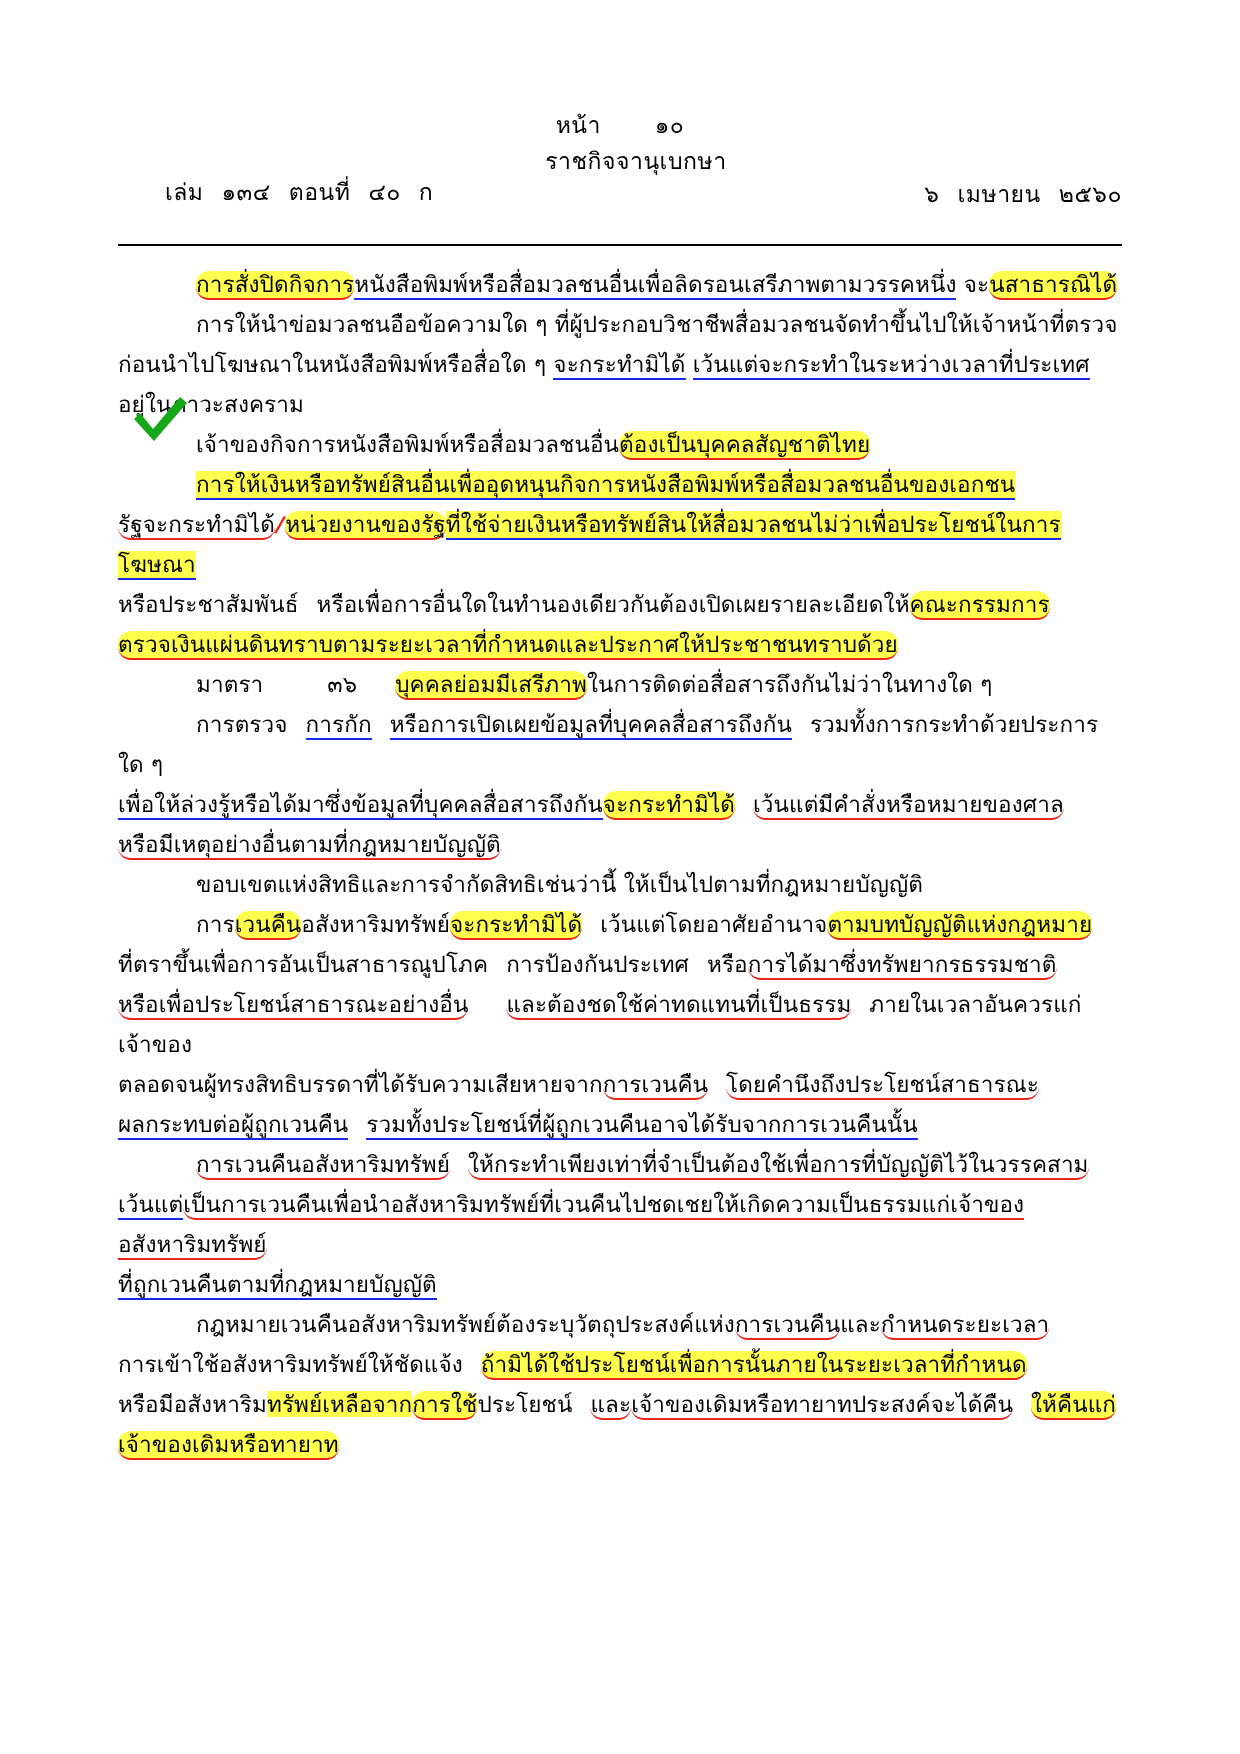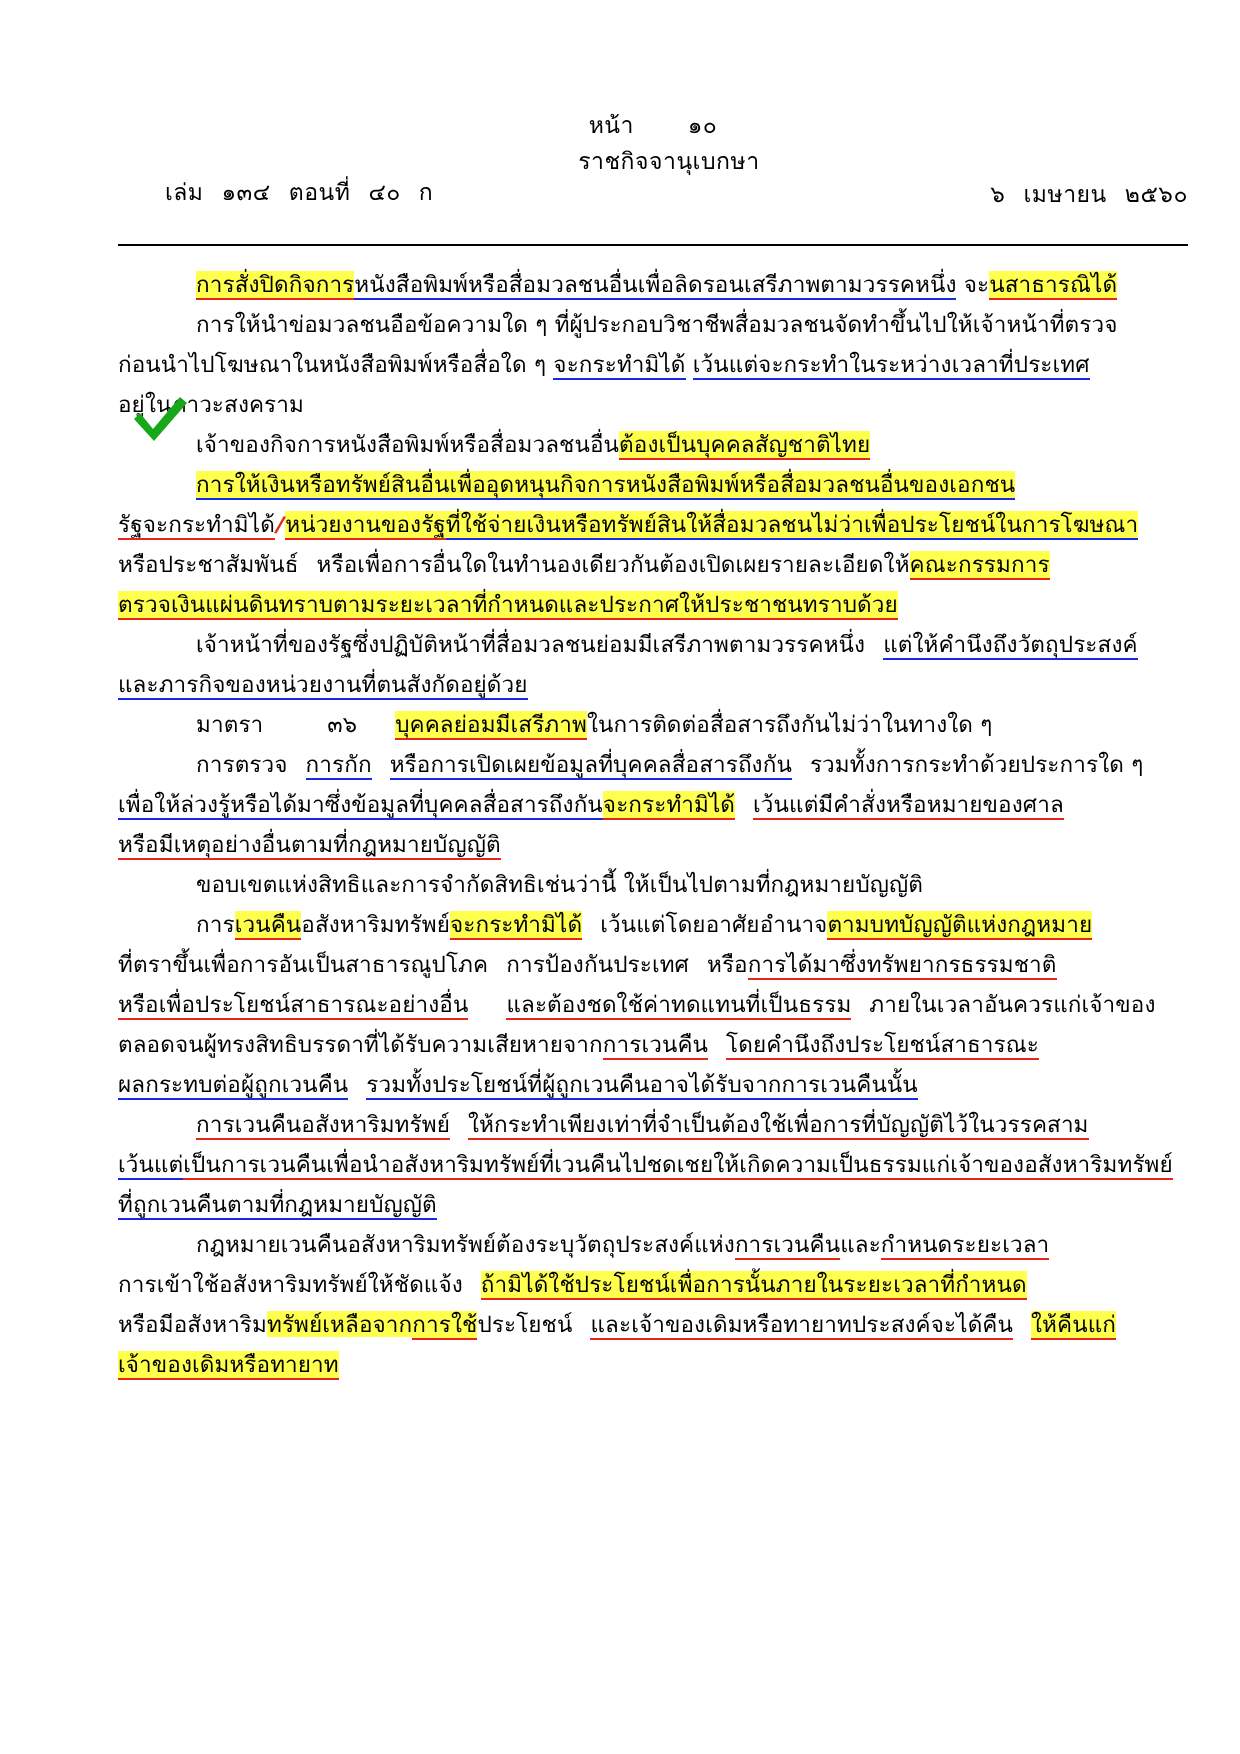--- a/index.html
+++ b/index.html
@@ -12,21 +12,21 @@
     height: 1754px;
     font-family: "DejaVu Sans", sans-serif;
     color: #000000;
     position: relative;
   }
   .page {
     position: relative;
     width: 1240px;
     height: 1514px;
     box-sizing: border-box;
-    padding: 110px 52px 0 118px;
+    padding: 110px 118px 0 118px;
   }
   
   .hdr-center {
     text-align: center;
     font-size: 23px;
     line-height: 1.35;
     letter-spacing: 0.5px;
   }
   .hdr-row {
     display: flex;
@@ -63,20 +63,21 @@
 
   
   .hl {
     background: #ffff4d;
     box-decoration-break: clone;
     -webkit-box-decoration-break: clone;
   }
   .ur {
     border-bottom: 2.2px solid #e8241c;
     padding-bottom: 1px;
+    border-radius: 13px;
   }
   .ub {
     border-bottom: 2.2px solid #1728e8;
     padding-bottom: 1px;
   }
   
   .slash {
     color: #e8241c;
     font-weight: bold;
     display: inline-block;
@@ -122,21 +123,20 @@
   <div class="body-text">
 
     <p class="para"><span class="indent"></span><span class="hl ur">การสั่งปิดกิจการ</span><span class="ub">หนังสือพิมพ์หรือสื่อมวลชนอื่นเพื่อลิดรอนเสรีภาพตามวรรคหนึ่ง</span> <span>จะ</span><span class="hl ur">นสาธารณิได้</span></p>
 
     <p class="para"><span class="indent"></span><span>การให้นำข่อมวลชนอือข้อความใด ๆ</span> <span>ที่ผู้ประกอบวิชาชีพสื่อมวลชนจัดทำขึ้นไปให้เจ้าหน้าที่ตรวจ</span><br><span>ก่อนนำไปโฆษณาในหนังสือพิมพ์หรือสื่อใด ๆ</span> <span class="ub">จะกระทำมิได้</span> <span class="ub">เว้นแต่จะกระทำในระหว่างเวลาที่ประเทศ</span><br><span>อยู่ในภาวะสงคราม</span></p>
 
     <p class="para"><span class="indent"></span><span>เจ้าของกิจการหนังสือพิมพ์หรือสื่อมวลชนอื่น</span><span class="hl ur">ต้องเป็นบุคคลสัญชาติไทย</span></p>
 
     <p class="para"><span class="indent"></span><span class="hl ub">การให้เงินหรือทรัพย์สินอื่นเพื่ออุดหนุนกิจการหนังสือพิมพ์หรือสื่อมวลชนอื่นของเอกชน</span><br><span class="ur">รัฐจะกระทำมิได้</span><span class="slash">/</span><span class="hl ur">หน่วยงานของรัฐ</span><span class="hl ub">ที่ใช้จ่ายเงินหรือทรัพย์สินให้สื่อมวลชนไม่ว่าเพื่อประโยชน์ในการโฆษณา</span><br><span>หรือประชาสัมพันธ์</span><span class="gap-sm"></span><span>หรือเพื่อการอื่นใดในทำนองเดียวกันต้องเปิดเผยรายละเอียดให้</span><span class="hl ur">คณะกรรมการ</span><br><span class="hl ur">ตรวจเงินแผ่นดินทราบตามระยะเวลาที่กำหนดและประกาศให้ประชาชนทราบด้วย</span></p>
 
-    <p class="para"><span class="indent"></span><span>เจ้าหน้าที่ของรัฐซึ่งปฏิบัติหน้าที่สื่อมวลชนย่อมมีเสรีภาพตามวรรคหนึ่ง</span><span class="gap-sm"></span><span class="ub">แต่ให้คำนึงถึงวัตถุประสงค์</span><br><span class="ub">และภารกิจของหน่วยงานที่ตนสังกัดอยู่ด้วย</span></p>
 
     <p class="para"><span class="indent"></span><span>มาตรา</span><span class="gap-lg"></span><span>๓๖</span><span class="gap-md"></span><span class="hl ur">บุคคลย่อมมีเสรีภาพ</span><span>ในการติดต่อสื่อสารถึงกันไม่ว่าในทางใด ๆ</span></p>
 
     <p class="para"><span class="indent"></span><span>การตรวจ</span><span class="gap-sm"></span><span class="ub">การกัก</span><span class="gap-sm"></span><span class="ub">หรือการเปิดเผยข้อมูลที่บุคคลสื่อสารถึงกัน</span><span class="gap-sm"></span><span>รวมทั้งการกระทำด้วยประการใด ๆ</span><br><span class="ub">เพื่อให้ล่วงรู้หรือได้มาซึ่งข้อมูลที่บุคคลสื่อสารถึงกัน</span><span class="hl ur">จะกระทำมิได้</span><span class="gap-sm"></span><span class="ur">เว้นแต่มีคำสั่งหรือหมายของศาล</span><br><span class="ur">หรือมีเหตุอย่างอื่นตามที่กฎหมายบัญญัติ</span></p>
 
 
     <p class="para"><span class="indent"></span><span>ขอบเขตแห่งสิทธิและการจำกัดสิทธิเช่นว่านี้  ให้เป็นไปตามที่กฎหมายบัญญัติ</span></p>
 
     <p class="para"><span class="indent"></span><span>การ</span><span class="hl ur">เวนคืน</span><span>อสังหาริมทรัพย์</span><span class="hl ur">จะกระทำมิได้</span><span class="gap-sm"></span><span>เว้นแต่โดยอาศัยอำนาจ</span><span class="hl ur">ตามบทบัญญัติแห่งกฎหมาย</span><br><span>ที่ตราขึ้นเพื่อการอันเป็นสาธารณูปโภค</span><span class="gap-sm"></span><span>การป้องกันประเทศ</span><span class="gap-sm"></span><span>หรือ</span><span class="ur">การได้มาซึ่งทรัพยากรธรรมชาติ</span><br><span class="ur">หรือเพื่อประโยชน์สาธารณะอย่างอื่น</span><span class="gap-md"></span><span class="ur">และต้องชดใช้ค่าทดแทนที่เป็นธรรม</span><span class="gap-sm"></span><span>ภายในเวลาอันควรแก่เจ้าของ</span><br><span>ตลอดจนผู้ทรงสิทธิบรรดาที่ได้รับความเสียหายจาก</span><span class="ur">การเวนคืน</span><span class="gap-sm"></span><span class="ur">โดยคำนึงถึงประโยชน์สาธารณะ</span><br><span class="ub">ผลกระทบต่อผู้ถูกเวนคืน</span><span class="gap-sm"></span><span class="ub">รวมทั้งประโยชน์ที่ผู้ถูกเวนคืนอาจได้รับจากการเวนคืนนั้น</span></p>
 

